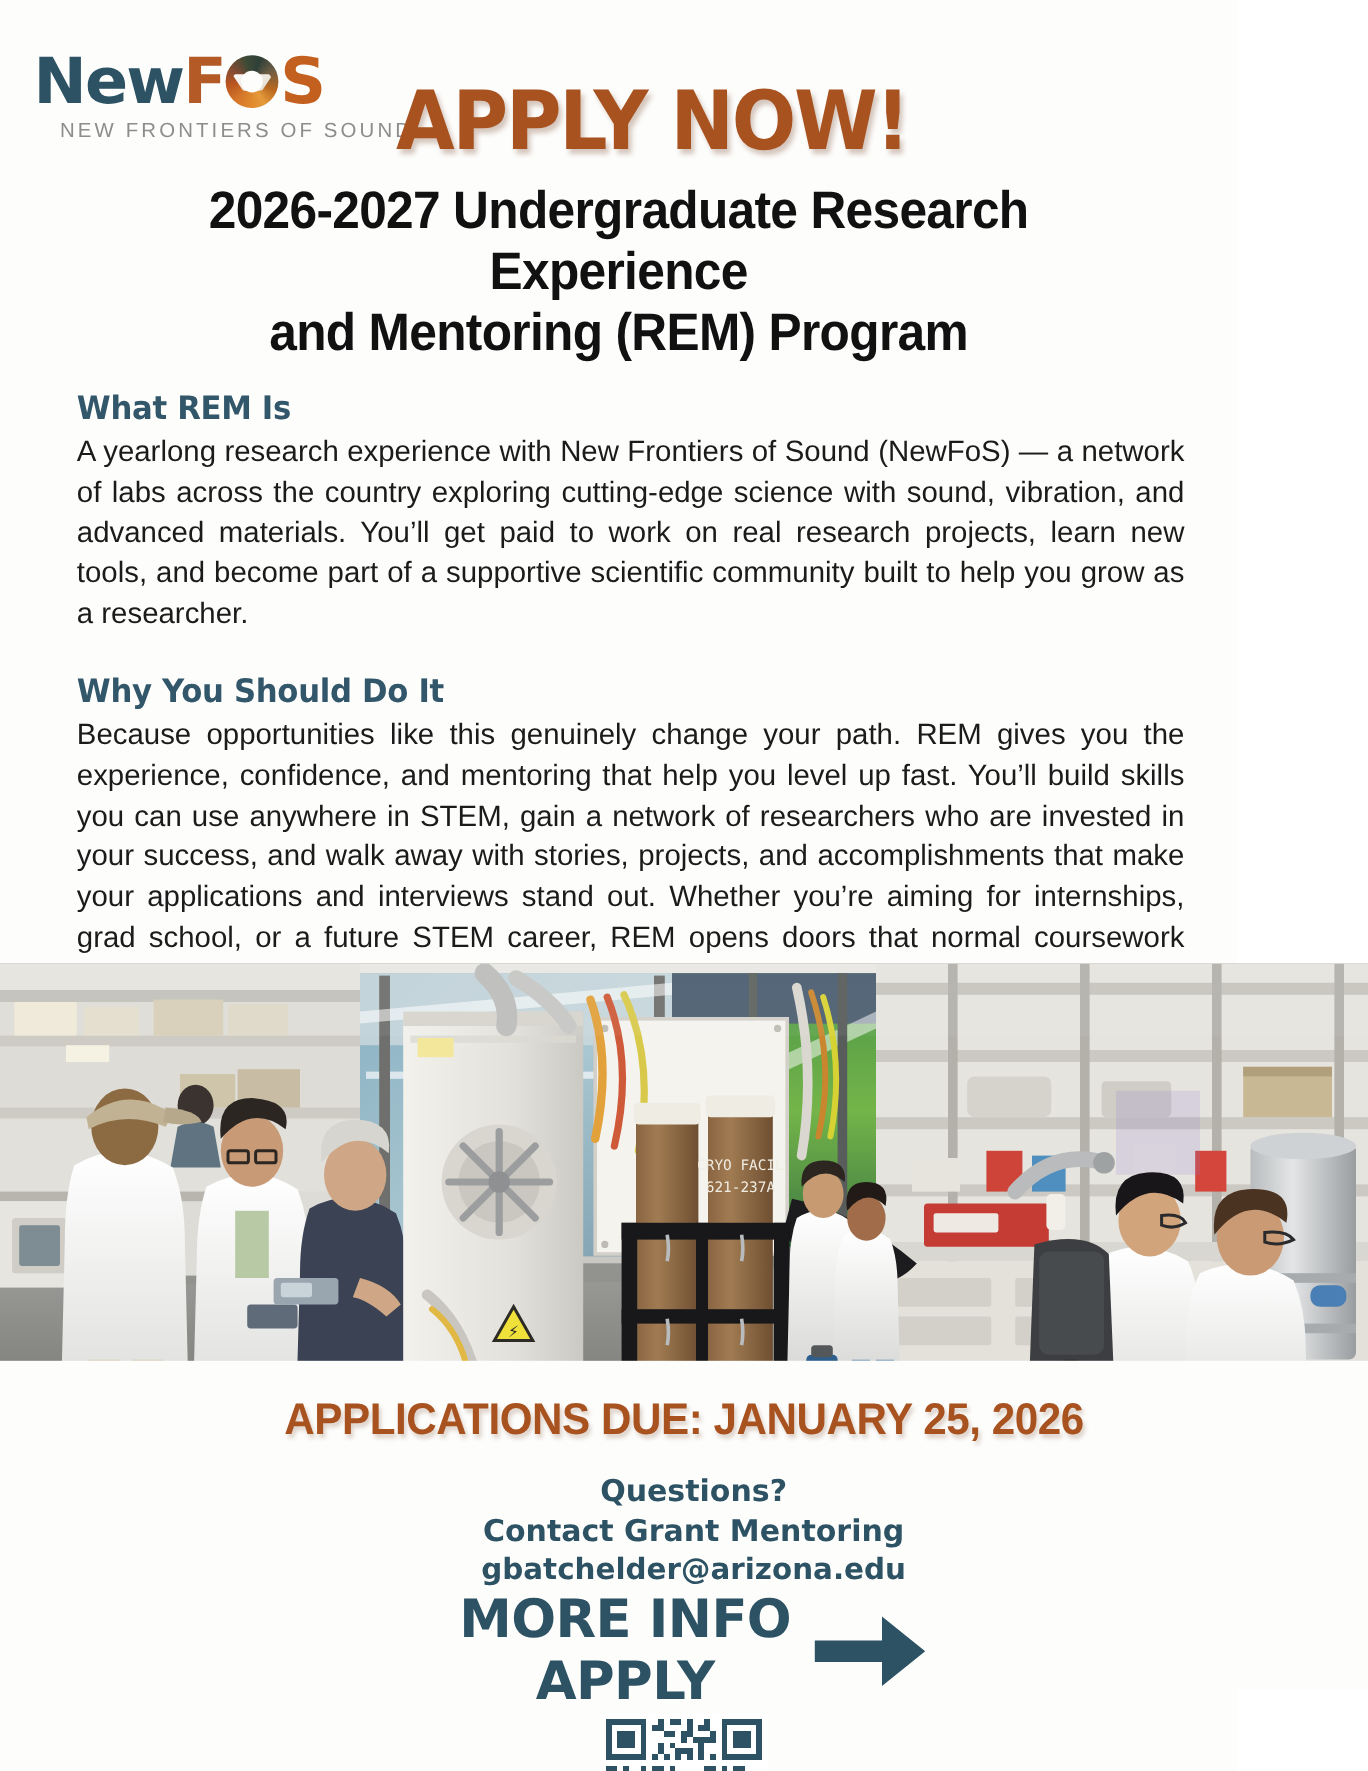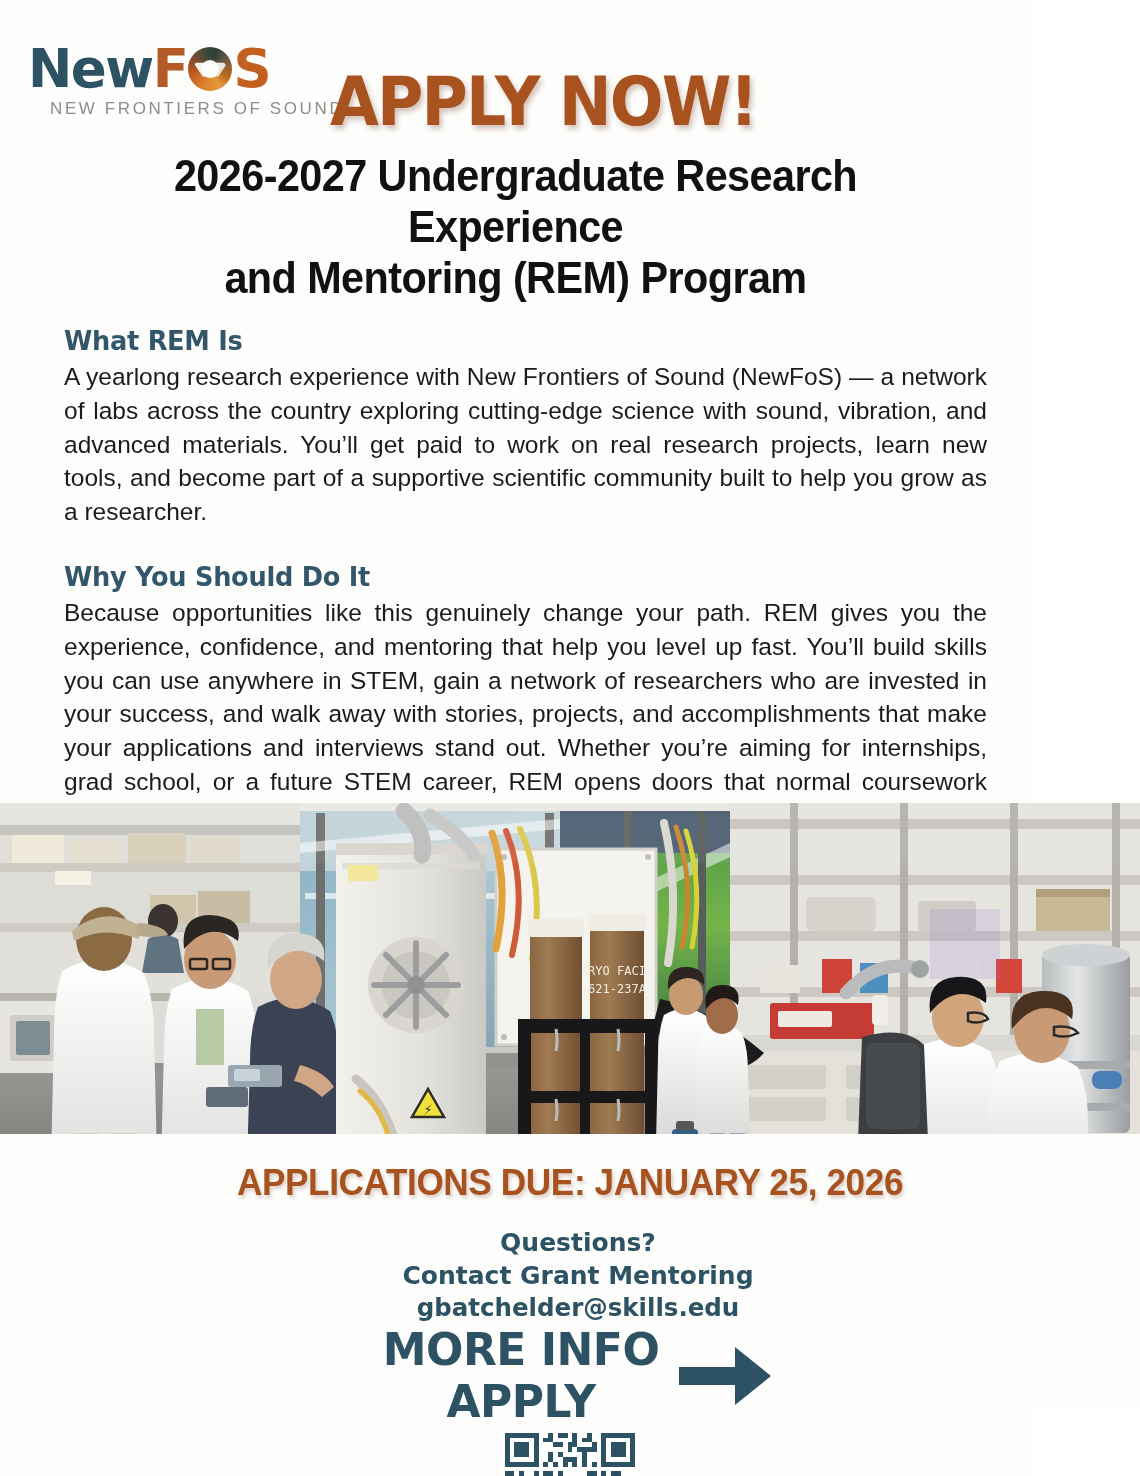--- a/index.html
+++ b/index.html
@@ -539,21 +539,21 @@
 
   <div class="footer">
 
     <div class="due">APPLICATIONS DUE: JANUARY 25, 2026</div>
 
     <div class="foot-row">
 
       <div class="contact">
         <div>Questions?</div>
         <div>Contact Grant Mentoring</div>
-        <div class="email">gbatchelder@skills.edu</div>
+        <div class="email">gbatchelder@arizona.edu</div>
       </div>
 
       <div class="more-info">
         <div class="more-text">
           <div>MORE INFO</div>
           <div>APPLY</div>
         </div>
         <svg class="arrow" viewBox="0 0 96 70">
           <path d="M2 26 H58 V6 L94 35 L58 64 V44 H2 Z" fill="#2c5264"></path>
         </svg>

